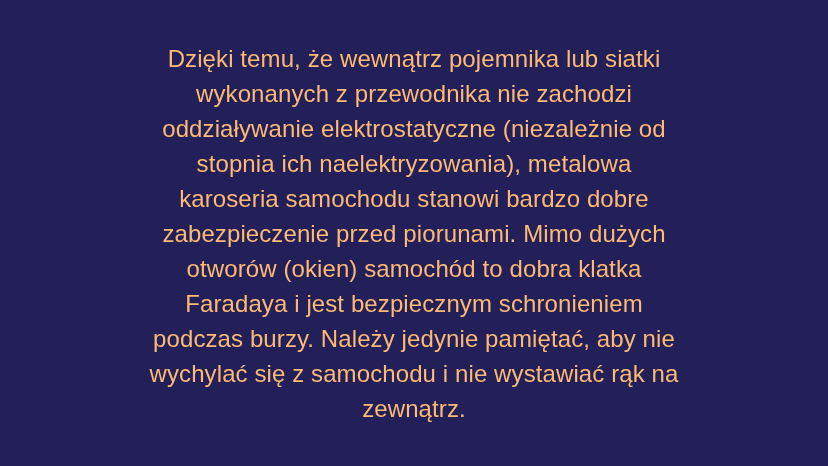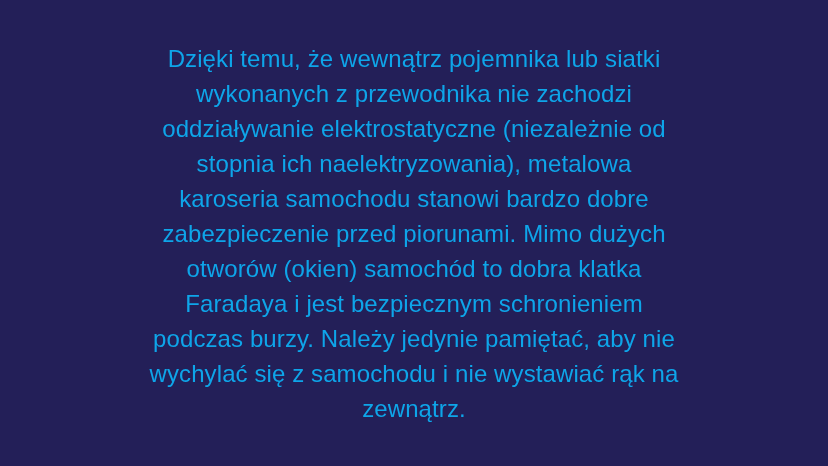--- a/index.html
+++ b/index.html
@@ -16,21 +16,21 @@
     width: 828px;
     height: 466px;
     background: #231F58;
     display: flex;
     align-items: center;
     justify-content: center;
     box-sizing: border-box;
   }
   .slide-text {
     width: 620px;
-    color: #0ea5e9;
+    color: #fdba74;
     font-size: 24px;
     line-height: 35px;
     text-align: center;
     white-space: pre-line;
     font-weight: 400;
     letter-spacing: 0.1px;
   }
 </style>
 </head>
 <body>

